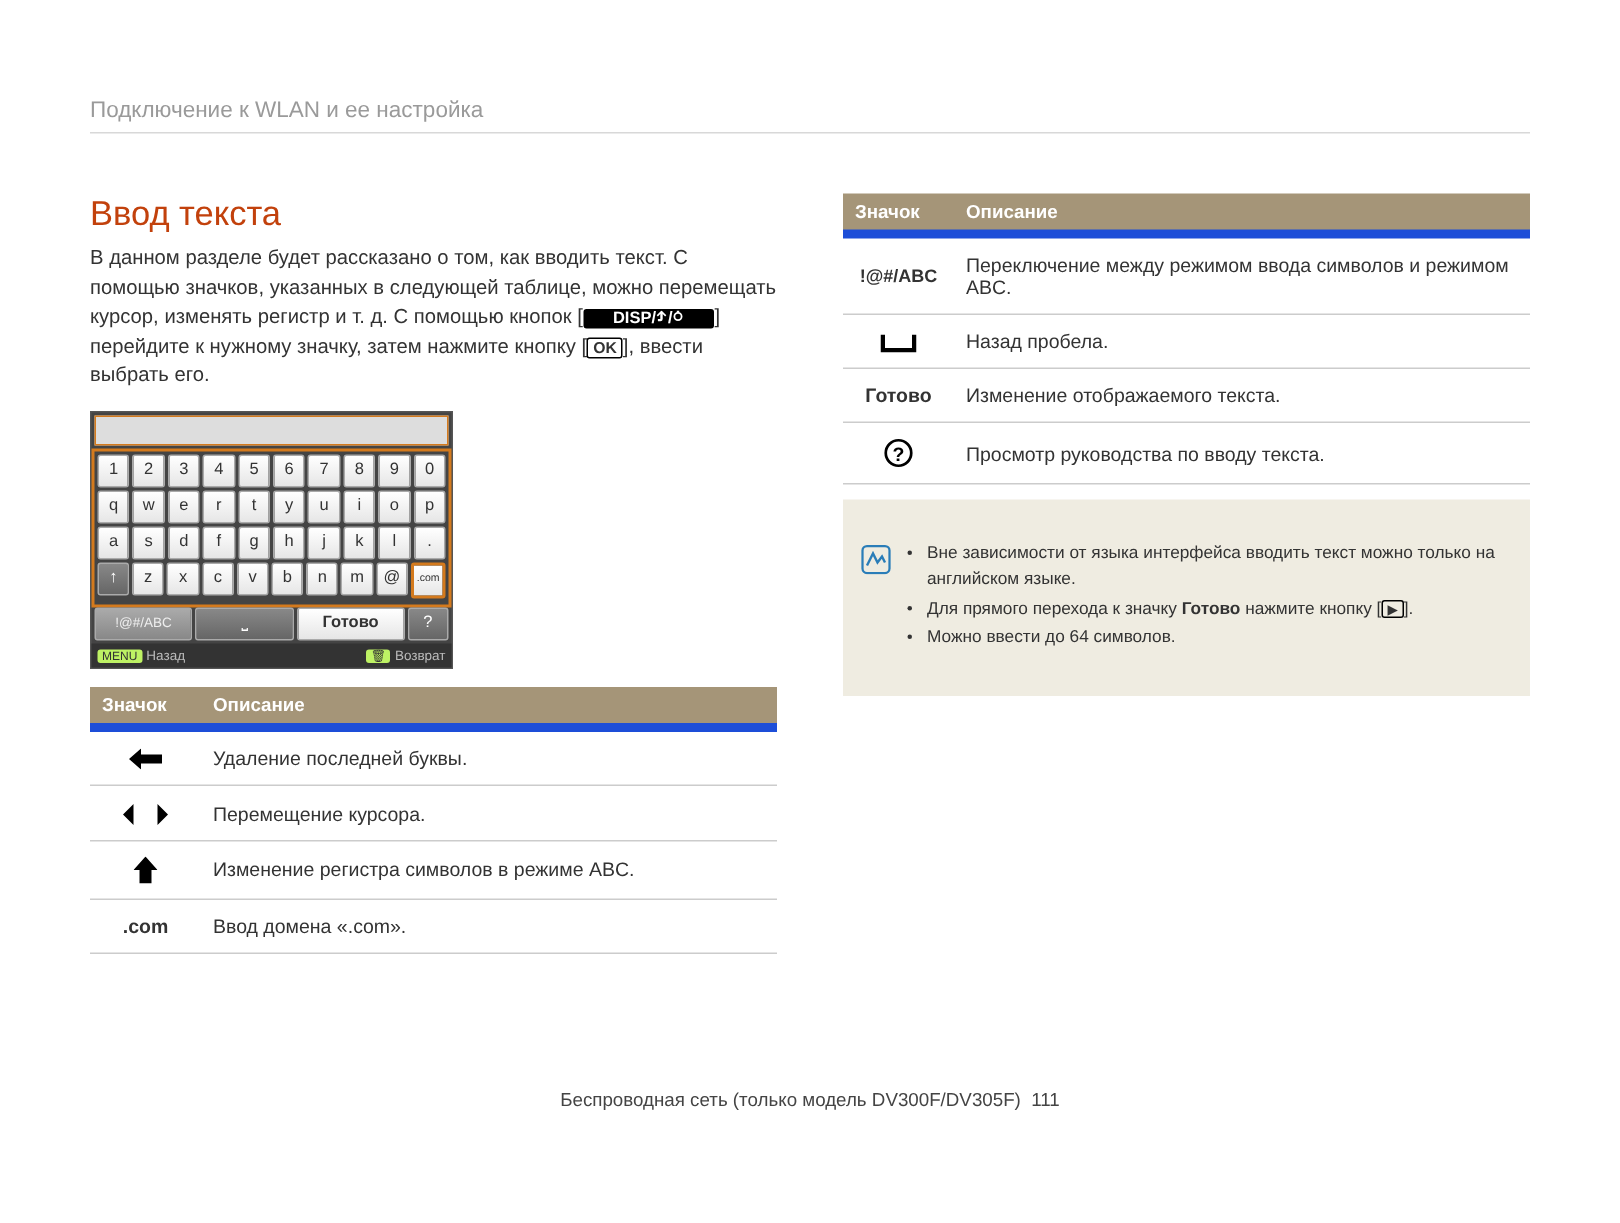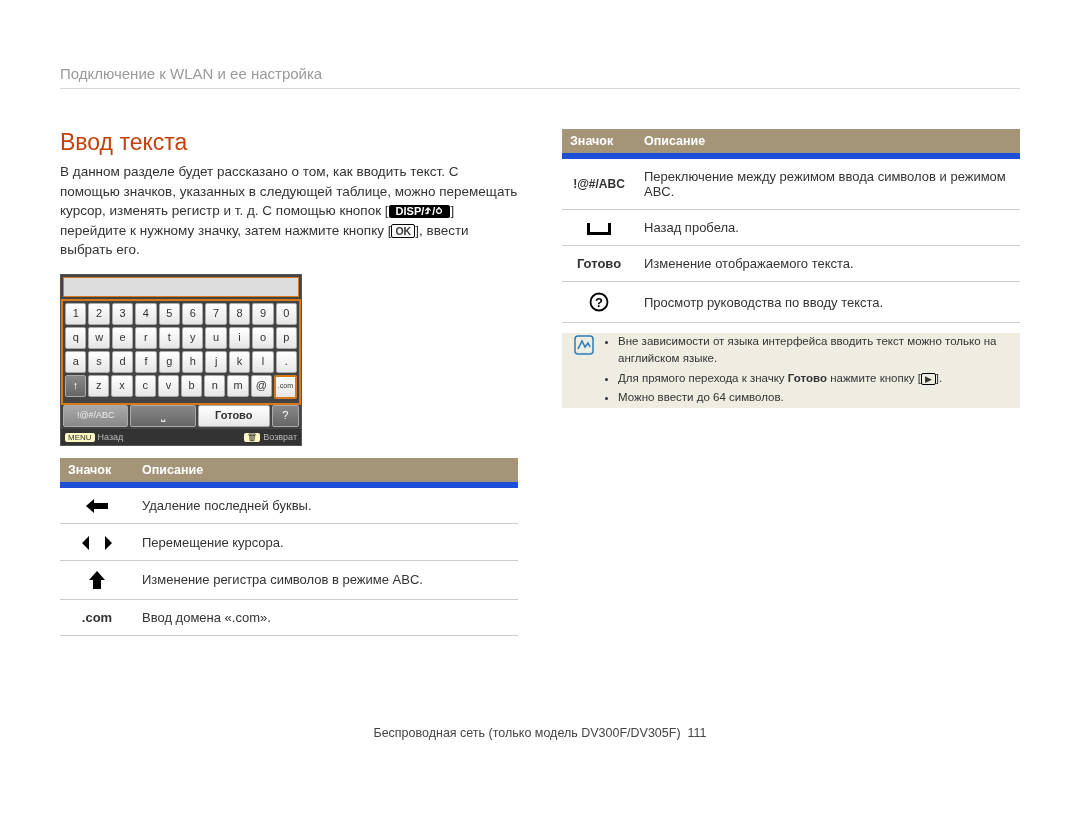--- a/index.html
+++ b/index.html
@@ -41,21 +41,21 @@
     font-size: 13.5px;
     line-height: 1.45;
     margin: 0 0 14px 0;
   }
   .disp-box {
     display: inline-block;
     background: #000;
     color: #fff;
     font-size: 11px;
     font-weight: bold;
-    padding: 1px 7px;
+    padding: 1px 20px;
     border-radius: 2px;
     line-height: 1;
   }
   .ok-box {
     display: inline-block;
     border: 1.3px solid #000;
     font-weight: bold;
     font-size: 10.5px;
     padding: 0 3px;
     line-height: 1.2;
@@ -115,21 +115,21 @@
   .kb-bottom {
     background: #333;
     color: #bbb;
     display: flex;
     font-size: 9px;
     padding: 3px 4px;
     gap: 10px;
     align-items: center;
   }
   .kb-bottom .lab {
-    background: #fef9c3;
+    background: #bef264;
     color:#333;
     font-size:8px;
     padding: 0 3px;
     border-radius:2px;
     margin-right:3px;
     display:inline-block;
   }
   
   table.icon-tbl {
     width: 100%;
@@ -155,21 +155,21 @@
     text-align: center;
     font-weight: bold;
     font-size: 13px;
   }
   .icon-svg { display:inline-block; vertical-align:middle; }
   
   .note-box {
     background: #efece1;
     display: flex;
     gap: 10px;
-    padding: 0 12px;
+    padding: 28px 12px;
     margin-top: 10px;
     font-size: 11.5px;
     line-height: 1.5;
   }
   .note-icon {
     flex: 0 0 20px;
     margin-top: 2px;
   }
   .note-box ul {
     margin: 0;

